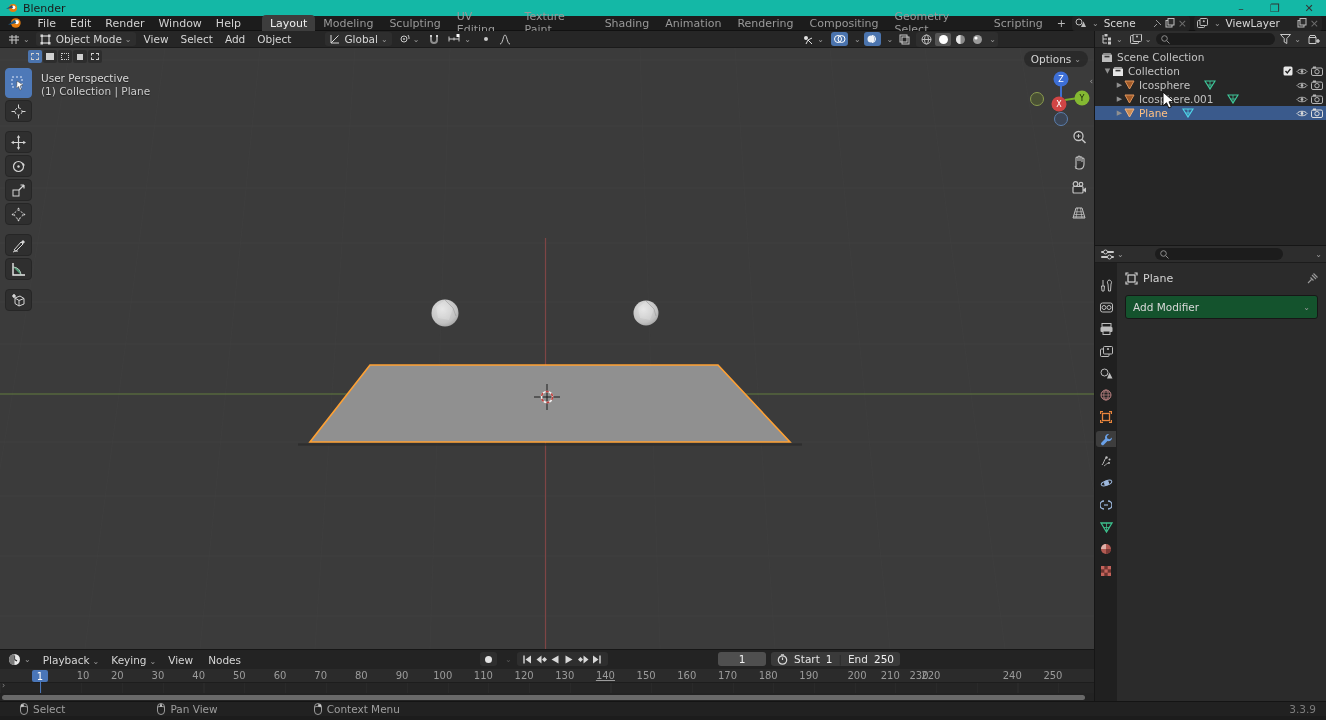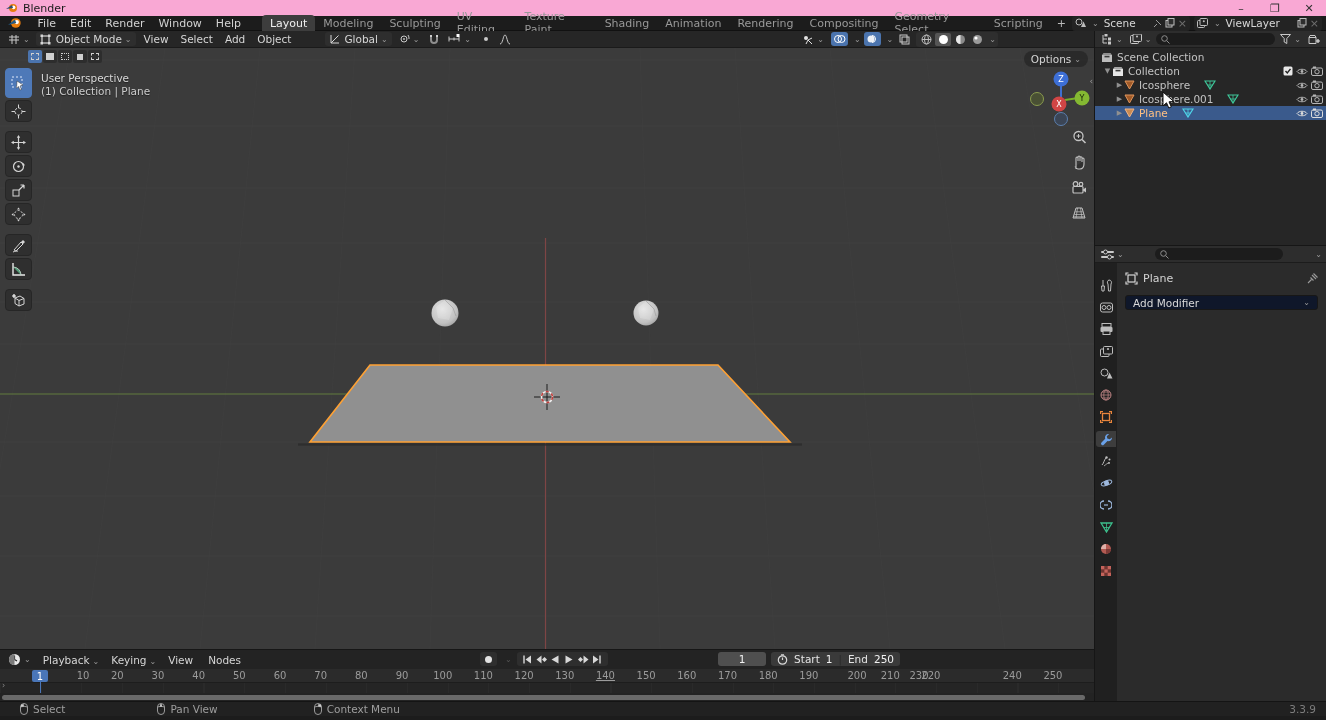--- a/index.html
+++ b/index.html
@@ -6,21 +6,21 @@
   html,body { background:#000; }
   #app{
     position:relative; width:1326px; height:720px; overflow:hidden;
     font-family:"DejaVu Sans","Liberation Sans",sans-serif; font-size:11px; color:#c8c8c8;
     background:#1c1c1c; user-select:none;
   }
   .i{display:inline-flex; align-items:center; justify-content:center; flex:none;}
   .chev{font-size:8px; color:#9a9a9a; margin-left:3px;}
 
   
-  .titlebar{height:16px; background:#f9a8d4; color:#1b1b1b; display:flex; align-items:center; font-size:11px;}
+  .titlebar{height:16px; background:#14b8a6; color:#1b1b1b; display:flex; align-items:center; font-size:11px;}
   .titlebar .logo{width:12px; height:12px; margin:0 5px 0 6px;}
   .win-btns{margin-left:auto; display:flex; height:100%;}
   .win-btn{width:34px; display:flex; align-items:center; justify-content:center; color:#333; font-size:11px;}
 
   
   .topbar{height:15px; background:#1c1c1c; display:flex; align-items:center; border-bottom:1px solid #111;}
   .topbar .appicon{margin:0 7px 0 8px;}
   .menu-item{padding:2px 7px; color:#d2d2d2; border-radius:3px;}
   .ws-tabs{display:flex; margin-left:14px; align-items:center;}
   .ws-tab{padding:2px 8px; color:#999; border-radius:4px 4px 0 0;}
@@ -83,21 +83,21 @@
 
   
   .props{flex:1; display:flex; flex-direction:column; background:#2b2b2b; border-top:1px solid #161616;}
   .props-body{flex:1; display:flex;}
   .ptabs{width:22px; background:#202020; display:flex; flex-direction:column; align-items:center; padding-top:14px; gap:6px;}
   .ptab{width:20px; height:16px; display:flex; align-items:center; justify-content:center; border-radius:3px 0 0 3px;}
   .ptab.active{background:#3d3d3d;}
   .props-main{flex:1; padding:6px 8px 0 8px;}
   .crumb{display:flex; align-items:center; gap:5px; height:18px; color:#d4d4d4;}
   .crumb .pin{margin-left:auto;}
-  .add-mod{margin-top:8px; height:15px; background:#0f172a; border:1px solid #171717; border-radius:3px; display:flex; align-items:center; padding:0 7px; color:#d8d8d8; font-size:10.5px;}
+  .add-mod{margin-top:8px; height:24px; background:#14532d; border:1px solid #171717; border-radius:3px; display:flex; align-items:center; padding:0 7px; color:#d8d8d8; font-size:10.5px;}
   .add-mod .chev{margin-left:auto;}
 
   
   .timeline{height:44px; background:#232323; border-top:1px solid #161616; position:relative;}
   .tl-hdr{height:19px; display:flex; align-items:center; padding:0 4px; gap:2px;}
   .tl-center{position:absolute; left:480px; top:2px; display:flex; align-items:center; gap:5px;}
   .pill{background:#2e2e2e; border-radius:3px; height:14px; display:flex; align-items:center; padding:0 4px; gap:3px;}
   .pb-btn{width:13px; height:12px; display:flex; align-items:center; justify-content:center;}
   .tl-right{position:absolute; right:194px; top:2px; display:flex; align-items:center; gap:5px;}
   .frame-field{width:48px; height:14px; background:#4f4f4f; border-radius:3px; color:#f2f2f2; display:flex; align-items:center; justify-content:center; font-size:10.5px;}

